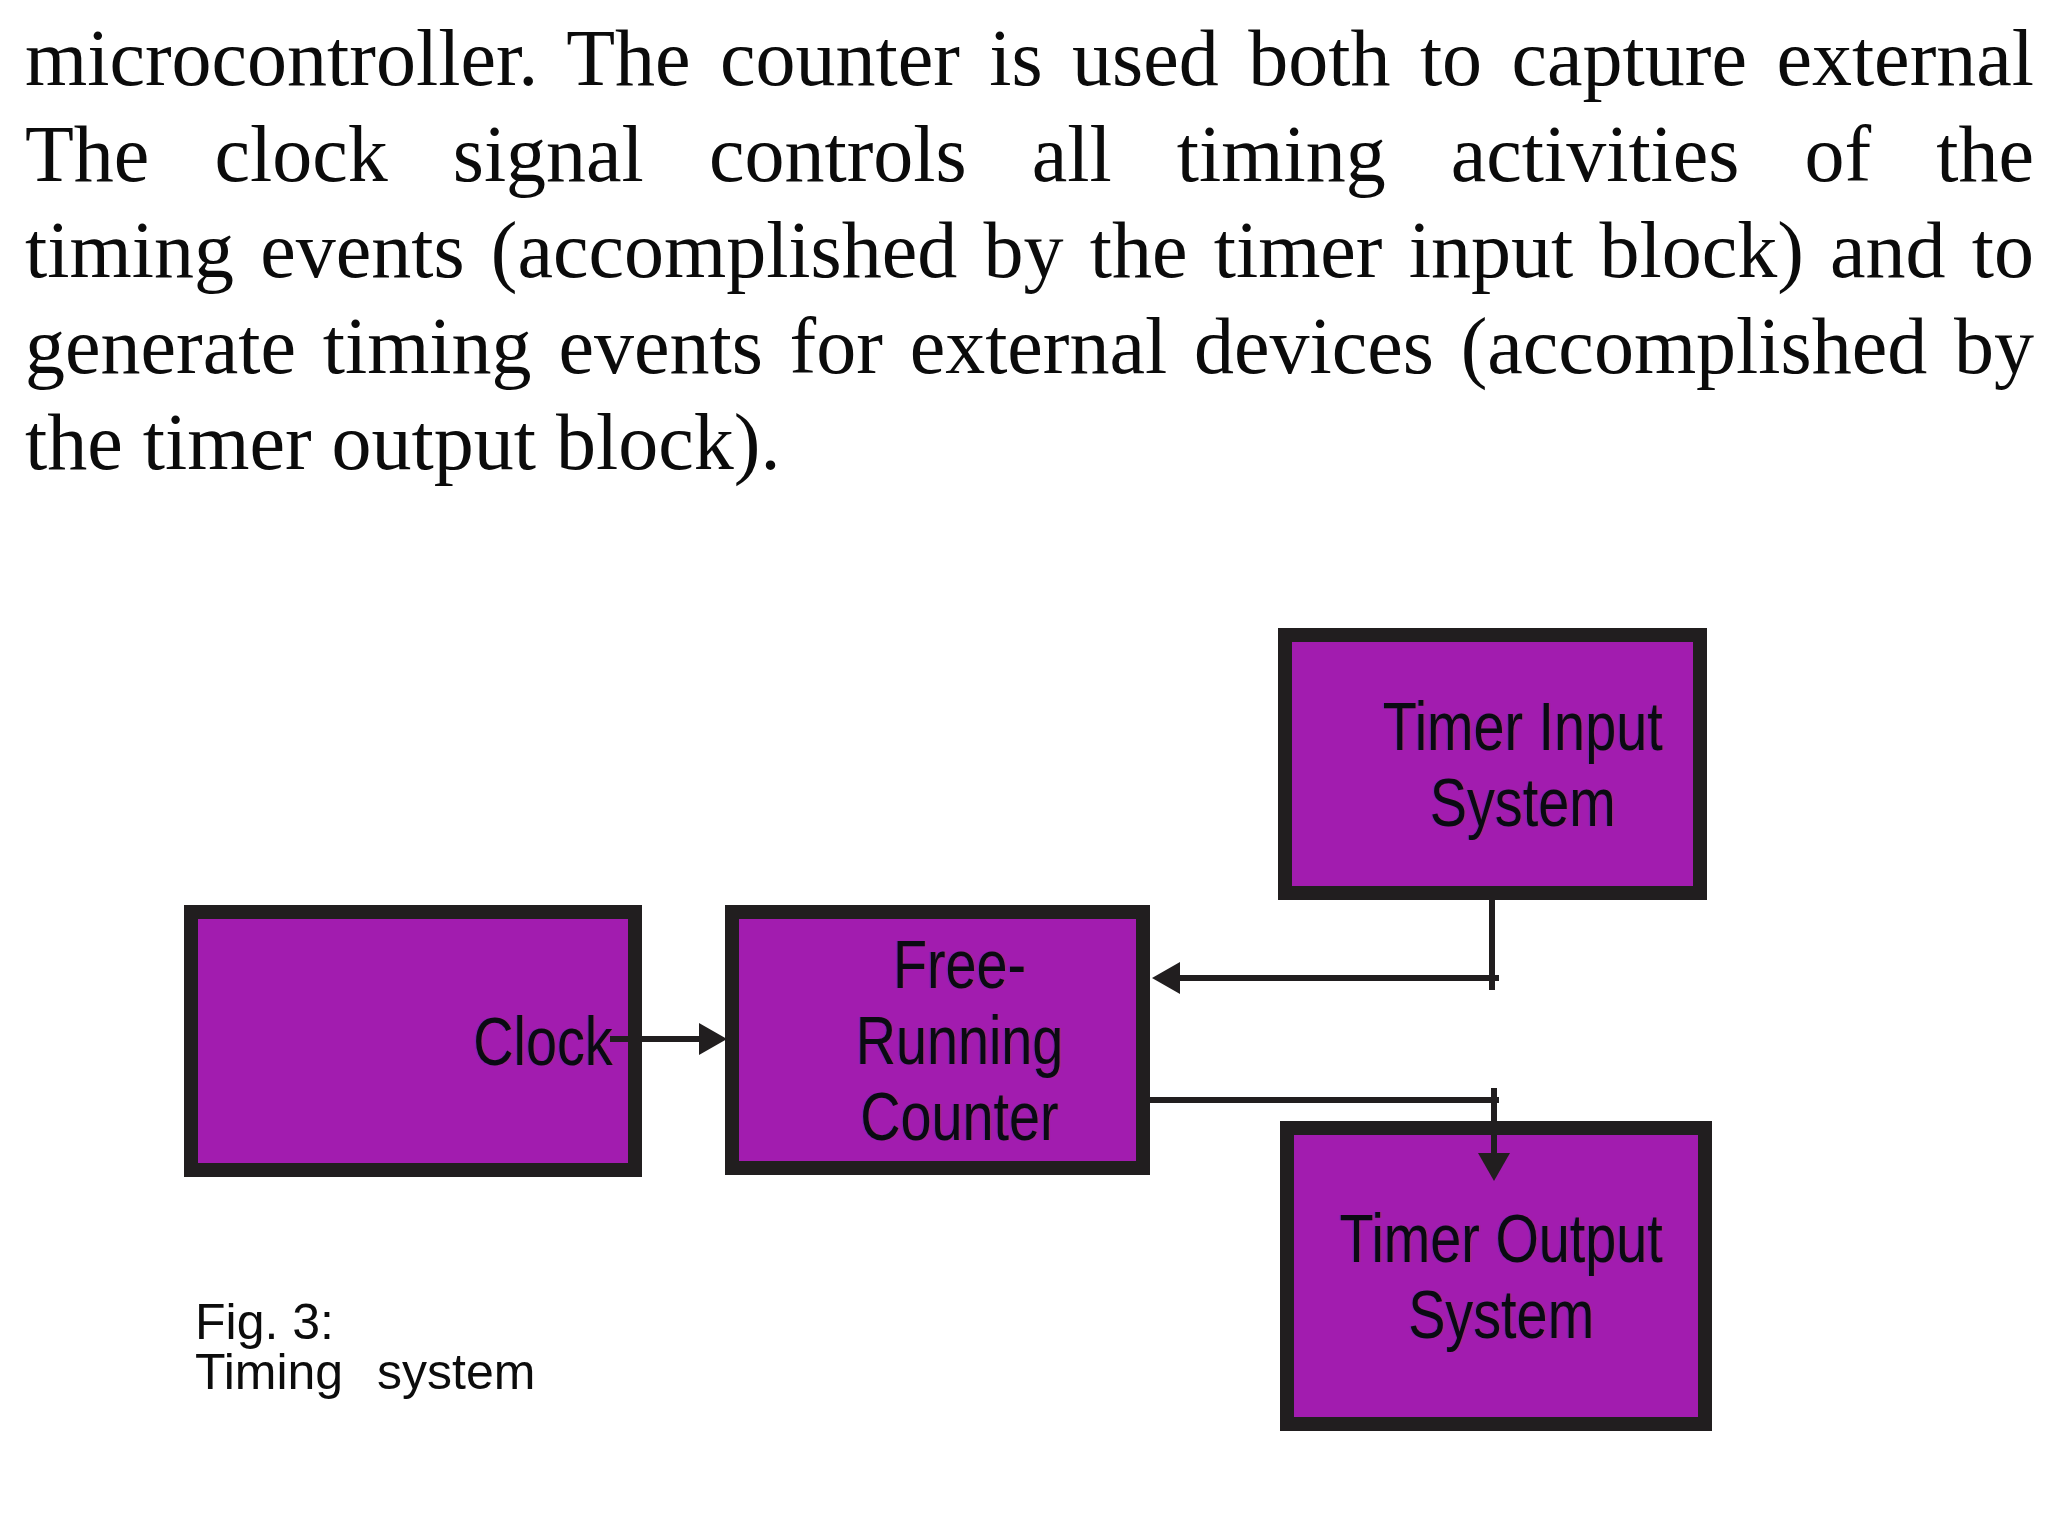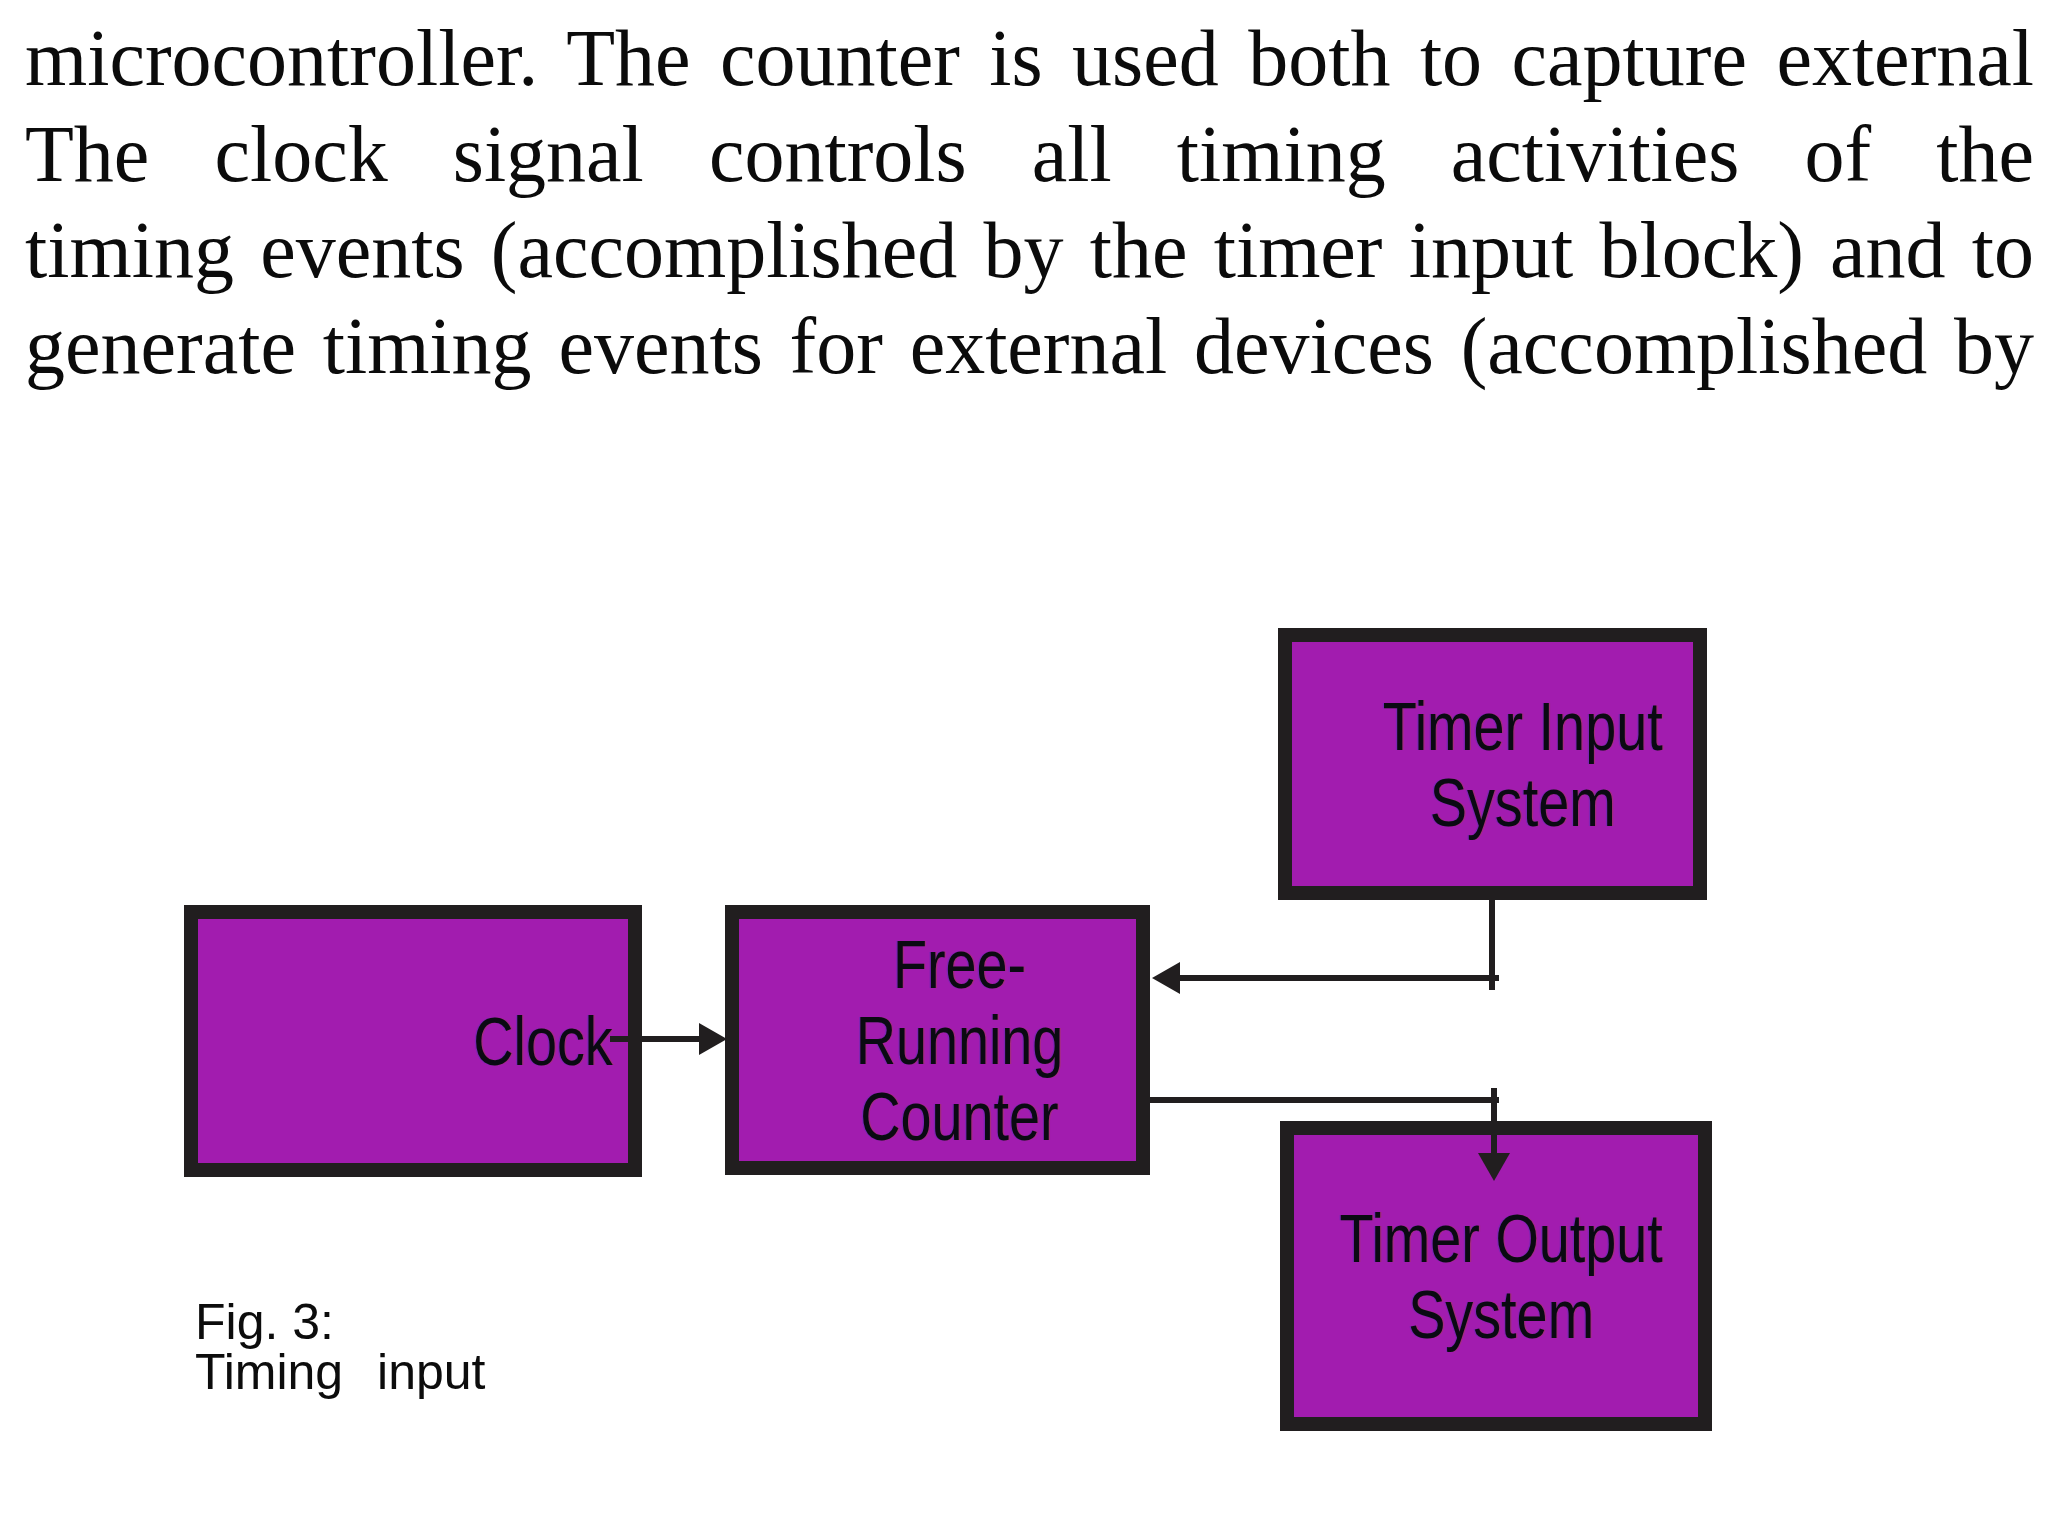--- a/index.html
+++ b/index.html
@@ -97,20 +97,21 @@
 </head>
 <body>
 
 <div class="page">
 
   <div class="para">
     <div class="line">microcontroller. The counter is used both to capture external</div>
     <div class="line">The clock signal controls all timing activities of the</div>
     <div class="line">timing events (accomplished by the timer input block) and to</div>
     <div class="line">generate timing events for external devices (accomplished by</div>
+    <div class="line last">the timer output block).</div>
   </div>
 
   <div class="diagram">
 
     <div class="dbox box-clock">
       <span class="lbl">Clock</span>
     </div>
 
     <div class="dbox box-counter">
       <span class="lbl">Free-Running
@@ -141,16 +142,16 @@
     <div>
       <div class="seg c3-hline"></div>
       <div class="seg c3-vline"></div>
       <div class="ah  c3-head"></div>
     </div>
 
   </div>
 
   <div class="caption">
     <span class="fig-label">Fig. 3:</span>
-    <span class="fig-title">Timing input</span>
+    <span class="fig-title">Timing system</span>
   </div>
 
 </div>
 
 </body></html>

